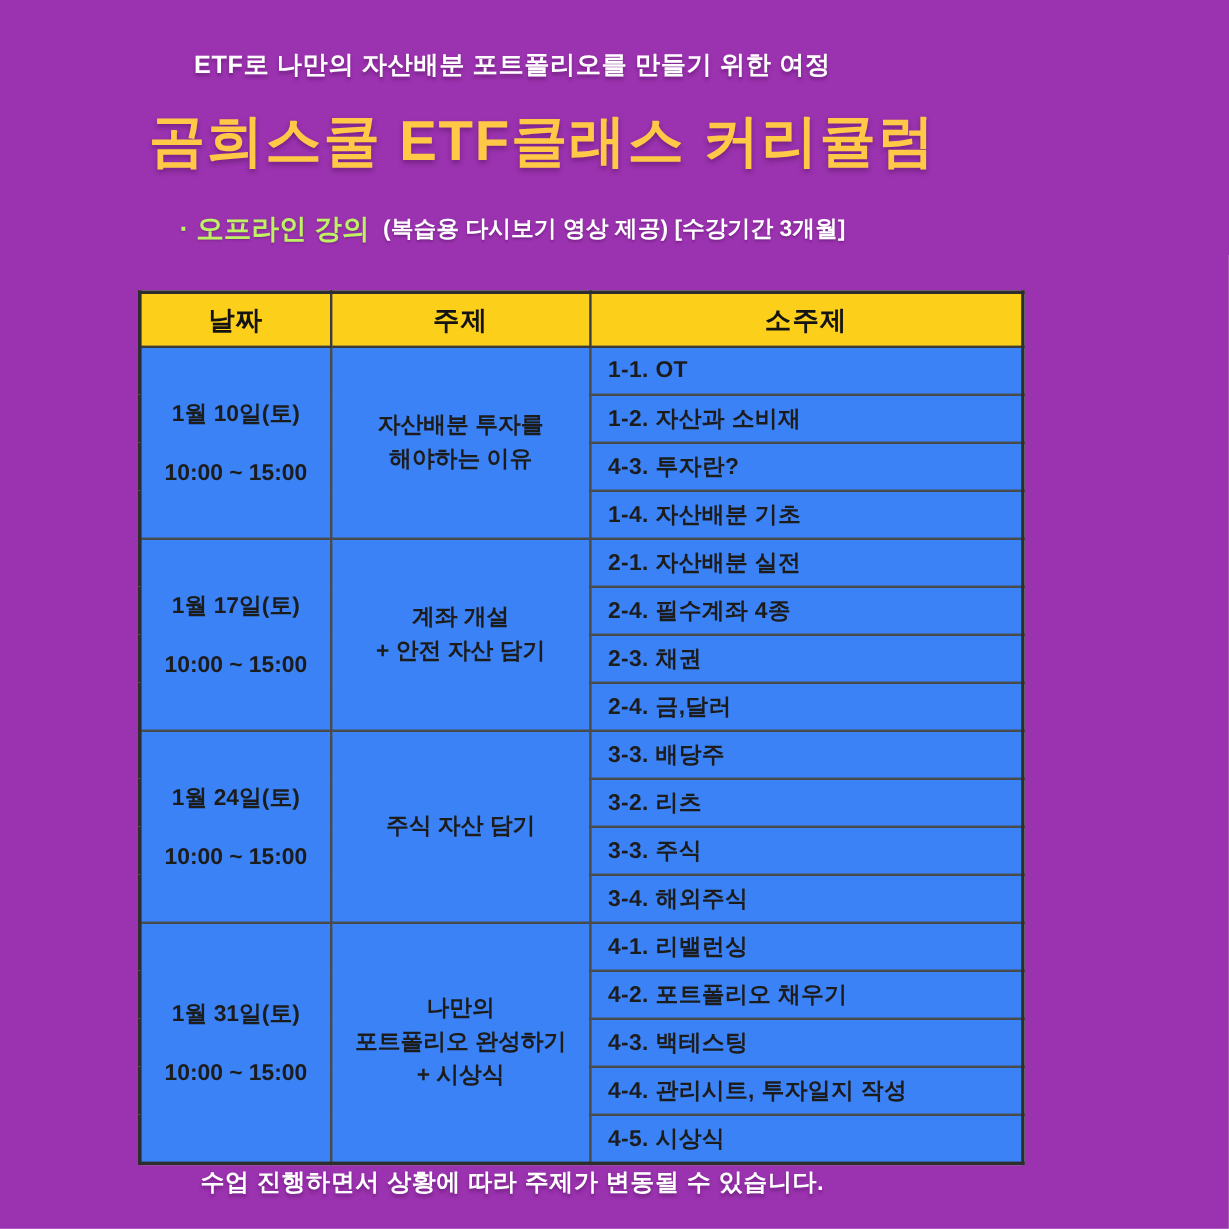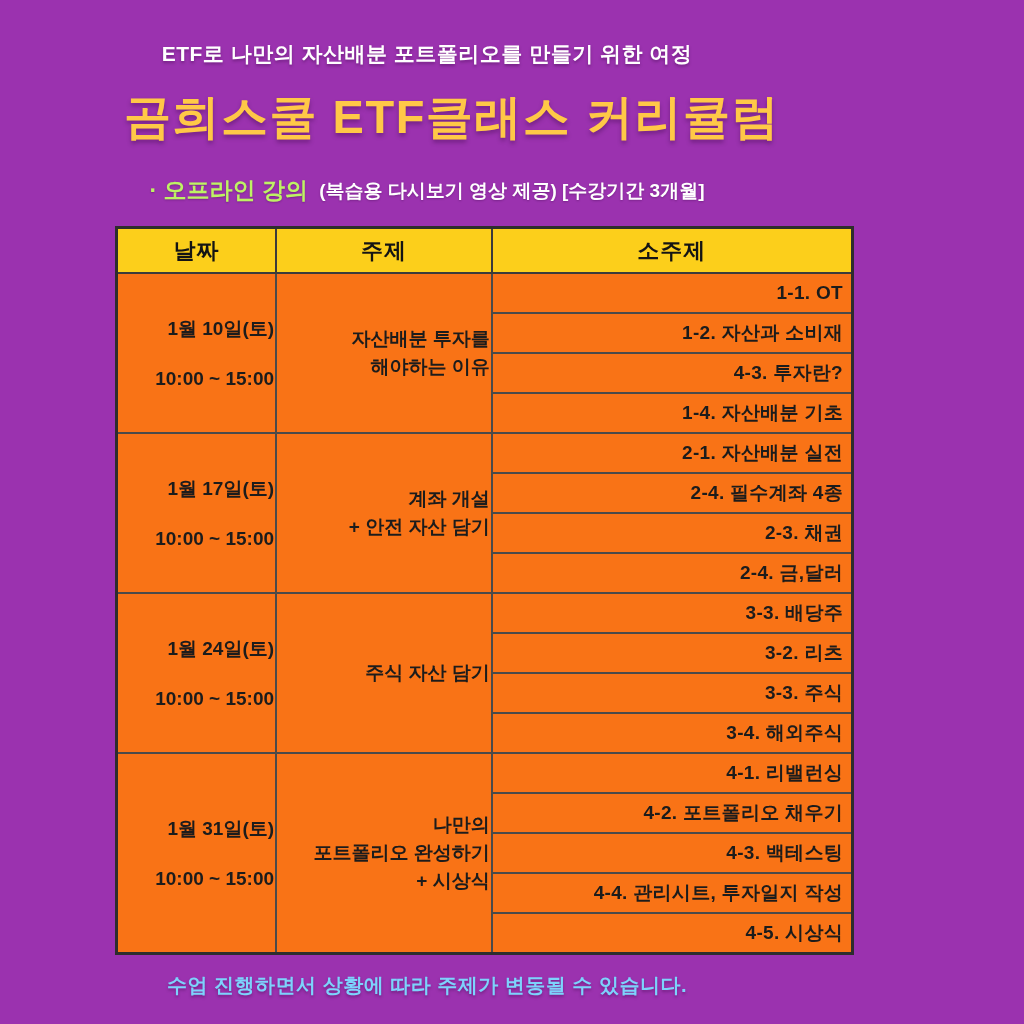--- a/index.html
+++ b/index.html
@@ -29,48 +29,47 @@
     text-align:center; color:#ffffff;
     font-size:19px; font-weight:700;
     text-shadow:0 1px 2px rgba(45,0,55,0.3);
   }
   .subtitle .bullet {
     color:#bef264; font-size:23px; font-weight:800;
     vertical-align:-1px; margin-right:6px;
   }
 
   table.curriculum {
-    position:absolute; left:115px; top:226px;
+    position:absolute; left:115px; top:242px;
     border-collapse:collapse;
     background:#ffffff;
     border:3px solid #2d2d2d;
     table-layout:fixed;
   }
   .curriculum th {
     background:#FCCF1B;
     height:41px;
     font-size:22px; font-weight:800; color:#141414;
     border:2px solid #3b3b3b;
     letter-spacing:1px;
   }
   .curriculum td {
     border:2px solid #4a4a4a;
     font-size:19px; font-weight:700; color:#1c1c1c;
-    background:#f97316;
-    text-align:right;
+    background:#3b82f6;
   }
   .curriculum tbody tr { height:40px; }
   .sub-cell { text-align:left; padding:0 8px 0 14px; letter-spacing:0.3px; }
   .date-cell, .topic-cell { text-align:center; vertical-align:middle; }
   .date-cell .date-line { margin-bottom:26px; }
   .topic-cell .topic-line { line-height:1.45; }
 
   .footer-note {
     position:absolute; top:972px; left:0; width:100%;
-    text-align:center; color:#7dd3fc;
+    text-align:center; color:#ffffff;
     font-size:20px; font-weight:800; letter-spacing:0.5px;
     text-shadow:0 2px 3px rgba(45,0,55,0.35);
   }
 </style>
 </head>
 <body>
 
 <div class="page">
 
   <div class="tagline">ETF로 나만의 자산배분 포트폴리오를 만들기 위한 여정</div>

